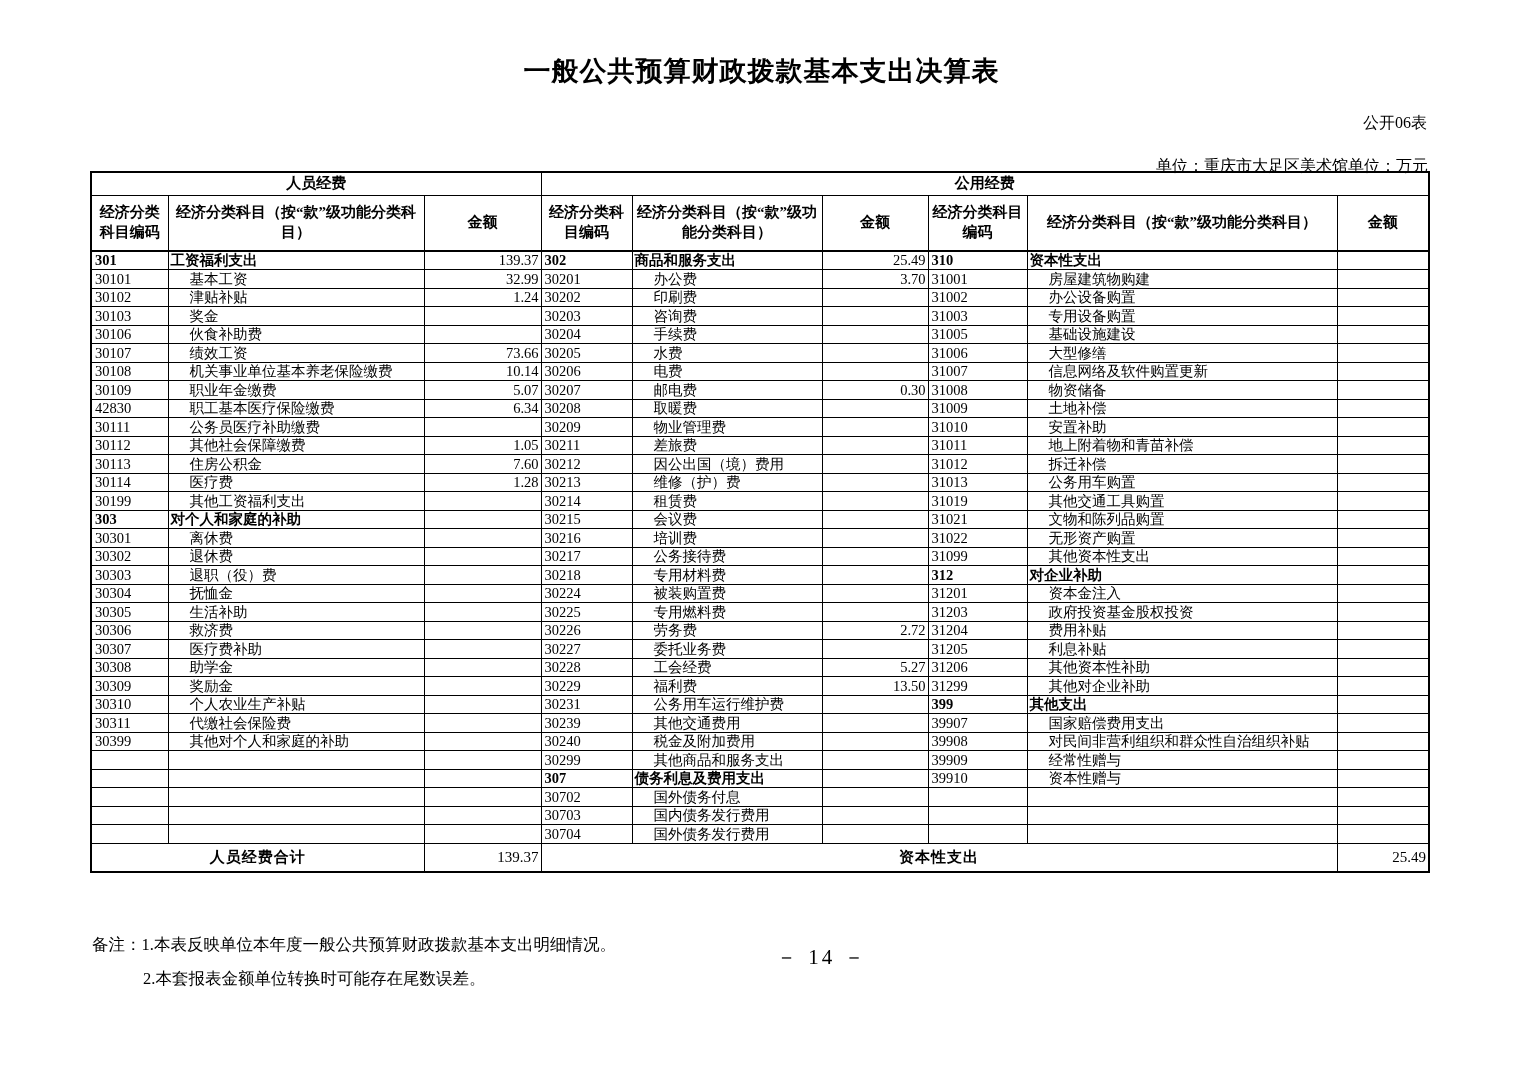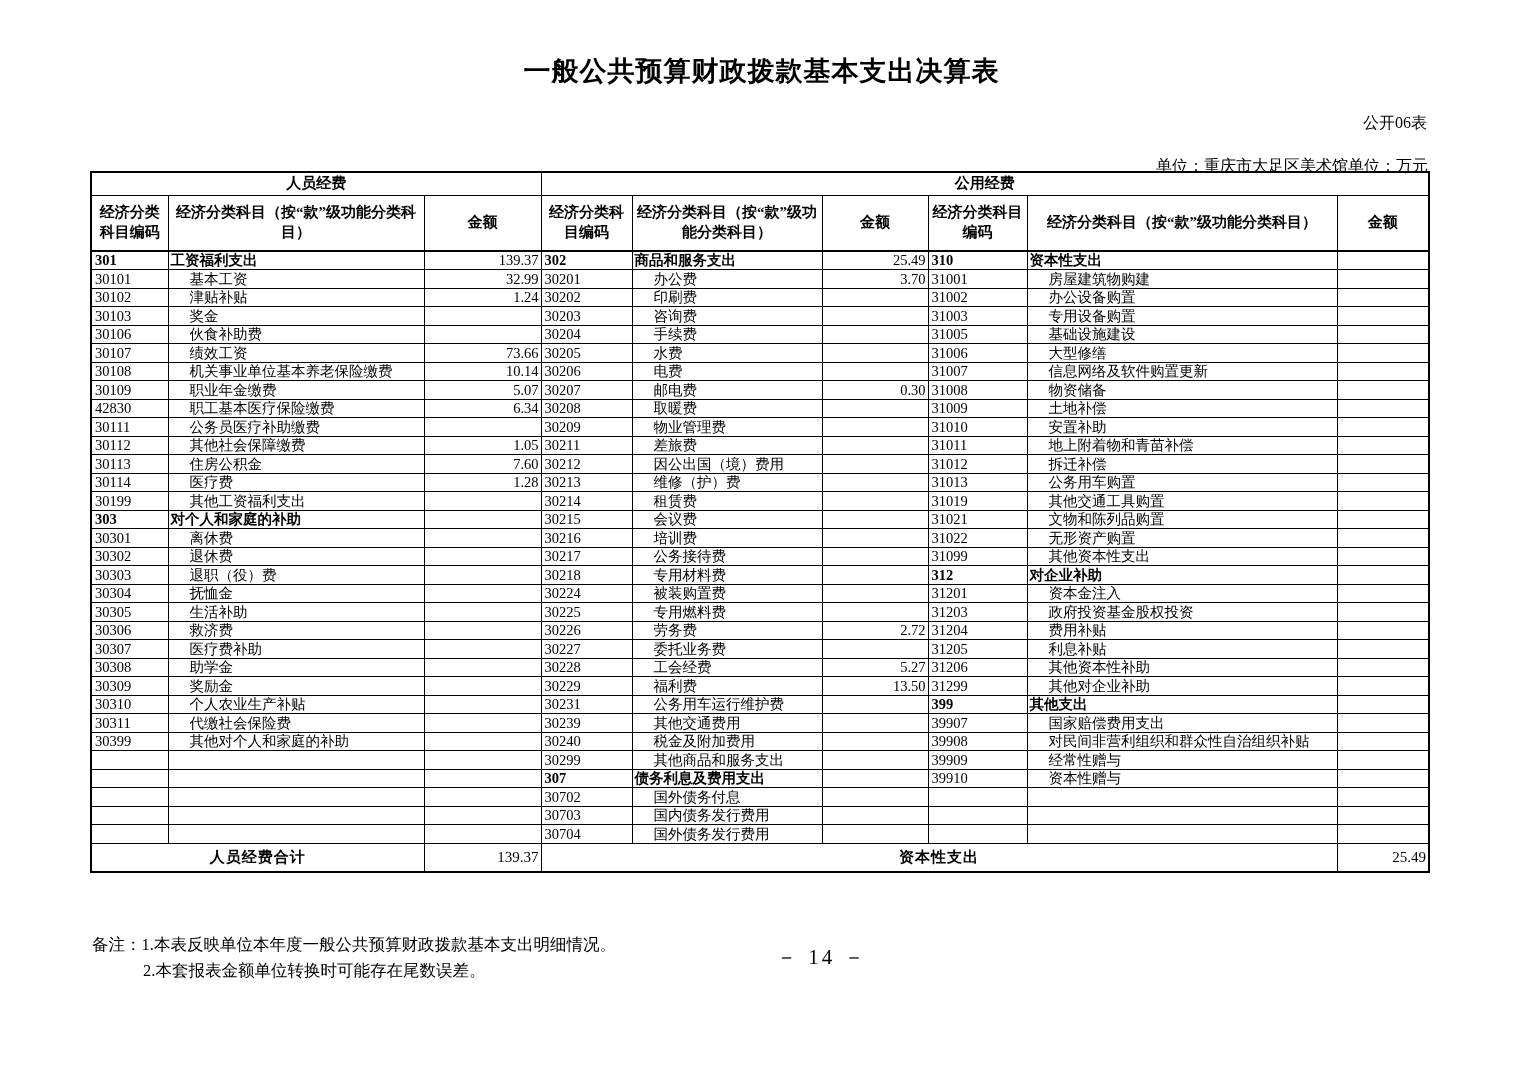--- a/index.html
+++ b/index.html
@@ -35,21 +35,21 @@
     white-space:normal; line-height:1.3; border-bottom:2px solid #000; padding:0 3px;
   }
   tbody td { height:18.5px; font-size:14.5px; line-height:1; }
   td.code { text-align:left; padding-left:3px; }
   td.subject.sub { padding-left:21px; }
   td.cat { font-weight:bold; }
   td.amount { text-align:right; padding-right:2px; }
   tfoot td { height:29px; font-size:15px; border-top:2px solid #000; }
   td.total-label { font-weight:bold; text-align:center; letter-spacing:1px; }
   .notes { position:absolute; top:932px; left:92px; font-size:16.5px; line-height:1.55; }
-  .notes .note-line2 { padding-left:51px; }
+  .notes .note-line2 { padding-left:51px;margin-top:8px; }
   .page-number { position:absolute; top:943px; left:748px; font-size:21px; letter-spacing:3px;margin-left:28px; }
 </style>
 </head>
 <body>
 
 <div class="page">
 
   <div class="title">一般公共预算财政拨款基本支出决算表</div>
 
   <div class="form-label">公开06表</div>

